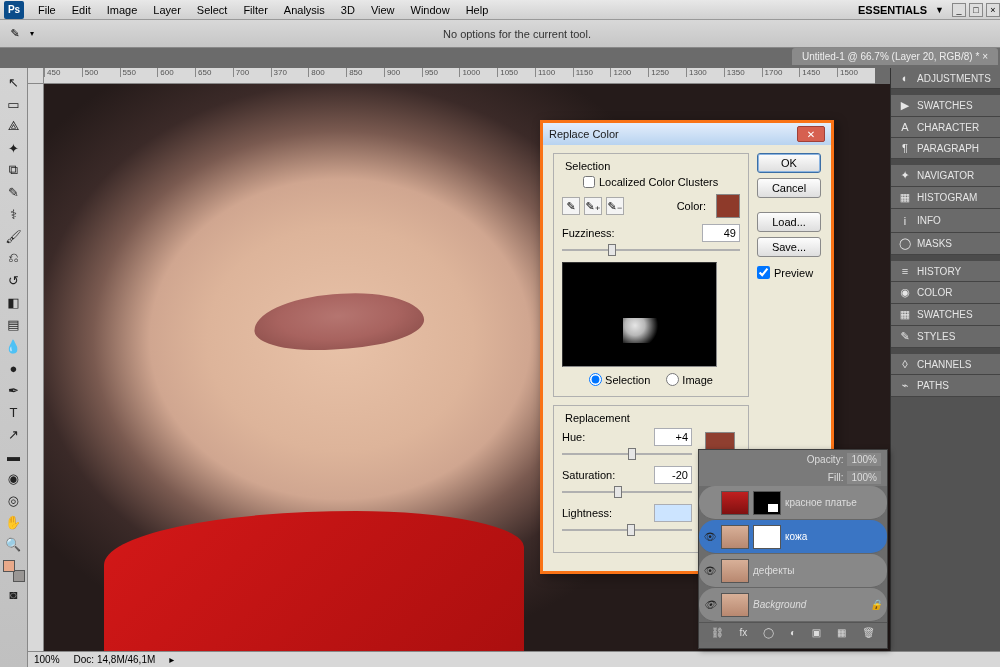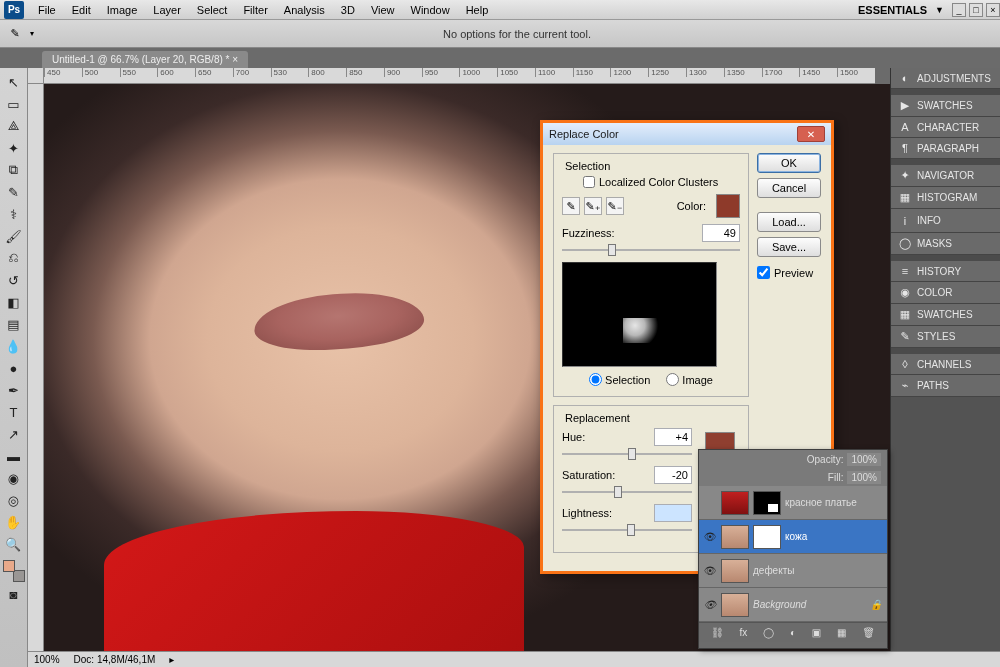--- a/index.html
+++ b/index.html
@@ -6,21 +6,21 @@
 body { background: #6b6b6b; width: 1000px; height: 667px; overflow: hidden; position: relative; font-size: 11px; }
 .menubar { background: linear-gradient(#e8e8e8,#d0d0d0); height: 20px; display: flex; align-items: center; padding-left: 4px; gap: 0; border-bottom: 1px solid #999; }
 .ps-logo { width: 20px; height: 18px; background: #0a4c8a; color: #fff; font-weight: bold; font-size: 10px; display: flex; align-items: center; justify-content: center; border-radius: 2px; margin-right: 6px; }
 .menu-item { padding: 2px 8px; cursor: default; }
 .options-bar { background: linear-gradient(#d8d8d8,#c6c6c6); height: 28px; border-bottom: 1px solid #888; display: flex; align-items: center; padding: 0 6px; gap: 6px; }
 .options-msg { flex: 1; text-align: center; color: #333; }
 .tool-icon { width: 18px; height: 16px; display: inline-flex; align-items: center; justify-content: center; }
 .essentials { margin-left: auto; font-weight: bold; padding: 2px 8px; }
 .window-btns { display: flex; gap: 3px; margin-left: 8px; }
 .wbtn { width: 14px; height: 14px; border: 1px solid #888; background: #ddd; font-size: 9px; display: flex; align-items: center; justify-content: center; }
-.tabs-bar { background: #6b6b6b; height: 20px; display: flex; align-items: flex-end; padding-left: 42px; }
+.tabs-bar { background: #6b6b6b; height: 20px; display: flex; align-items: flex-end; padding-left: 42px; flex-direction: column; }
 .tab { background: #8a8a8a; color: #eee; padding: 3px 10px 3px 10px; font-size: 10px; margin-right: 2px; border-top-left-radius: 3px; border-top-right-radius: 3px; display: flex; align-items: center; gap: 6px; }
 .tab.active { background: #cfcfcf; color: #222; }
 .workspace { position: absolute; top: 68px; bottom: 0; left: 0; right: 0; display: flex; }
 .toolbox { width: 28px; background: linear-gradient(#d4d4d4,#c0c0c0); border-right: 1px solid #888; display: flex; flex-direction: column; align-items: center; padding-top: 4px; gap: 2px; }
 .tool { width: 22px; height: 20px; display: flex; align-items:center; justify-content:center; border: 1px solid transparent; font-size: 13px; color: #222; }
 .fgbg { position: relative; width: 22px; height: 22px; margin-top: 4px; }
 .fgbg .bg { position:absolute; right:0; bottom:0; width:12px; height:12px; background:#999694; border:1px solid #555; }
 .fgbg .fg { position:absolute; left:0; top:0; width:12px; height:12px; background:#e8a98a; border:1px solid #555; }
 .canvas-wrap { flex: 1; position: relative; background: #6b6b6b; }
 .ruler-h { position: absolute; top: 0; left: 16px; right: 15px; height: 16px; background: #d9d9d9; border-bottom: 1px solid #888; font-size: 8px; color: #555; overflow: hidden; }
@@ -57,21 +57,21 @@
 .preview-box { width: 155px; height: 105px; background: #000; border: 1px inset #888; position: relative; margin-bottom: 6px; }
 .preview-box .mask { position:absolute; left:60px; top:55px; width:40px; height:25px; background: radial-gradient(circle at 30% 30%, #fff 0%, #ccc 30%, #000 70%); opacity:.9; }
 .radio-row { display: flex; gap: 16px; align-items: center; justify-content: center; margin-top: 4px; }
 .radio-row label { display: flex; align-items: center; gap: 3px; }
 .dlg-btn { height: 20px; background: linear-gradient(#fdfdfd,#dedede); border: 1px solid #8a8a8a; border-radius: 3px; font-size: 11px; cursor: default; }
 .dlg-btn.primary { border: 1px solid #3b6ea5; box-shadow: inset 0 0 0 1px #8ab3e0; }
 .prev-chk { display:flex; align-items:center; gap:4px; margin-top:4px; font-size:11px; }
 .result-sw { width: 30px; height: 34px; border:1px solid #888; margin: 4px auto 0; }
 .layers-panel { position: absolute; right: 112px; bottom: 18px; width: 190px; height: 200px; background: #6c6c6c; border: 1px solid #3e3e3e; box-shadow: 2px 2px 6px rgba(0,0,0,.4); font-size: 10px; color: #ddd; }
 .lp-head { height: 18px; background: #7a7a7a; display:flex;align-items:center; padding:0 6px; gap:4px; }
-.lp-row { height: 34px; background: #888; border-bottom:1px solid #666; display:flex; align-items:center; padding:0 4px; gap:4px; }
+.lp-row { height: 34px; background: #888; border-bottom:1px solid #666; display:flex; align-items:center; padding:0 4px; gap:4px;border-radius:16px; }
 .lp-row.sel { background: #3a75c4; color:#fff; }
 .lp-row.bg { font-style: italic; }
 .eye { width:14px; height:14px; display:flex;align-items:center;justify-content:center; color:#222; }
 .thumb-sm { width:28px; height:24px; background:#000; border:1px solid #555; }
 .thumb-sm.skin { background: linear-gradient(#d8b098,#b88870); }
 .thumb-sm.red { background: linear-gradient(#c02020,#801010); }
 .thumb-sm.mask { background:#fff; }
 .thumb-sm.maskb { background:#000; position:relative; }
 .thumb-sm.maskb::after { content:''; position:absolute; bottom:2px; right:2px; width:10px; height:8px; background:#fff; }
 .lp-foot { height: 20px; background:#6b6b6b; border-top:1px solid #555; display:flex; align-items:center; justify-content:space-around; padding:0 4px; }
@@ -149,21 +149,21 @@
   <div class="canvas-wrap">
     <div class="ruler-corner"></div>
     <div class="ruler-h">
       <div class="ticks" id="ruler-slot">
           <div class="tick">450</div>
           <div class="tick">500</div>
           <div class="tick">550</div>
           <div class="tick">600</div>
           <div class="tick">650</div>
           <div class="tick">700</div>
-          <div class="tick">530</div>
+          <div class="tick">370</div>
           <div class="tick">800</div>
           <div class="tick">850</div>
           <div class="tick">900</div>
           <div class="tick">950</div>
           <div class="tick">1000</div>
           <div class="tick">1050</div>
           <div class="tick">1100</div>
           <div class="tick">1150</div>
           <div class="tick">1200</div>
           <div class="tick">1250</div>

